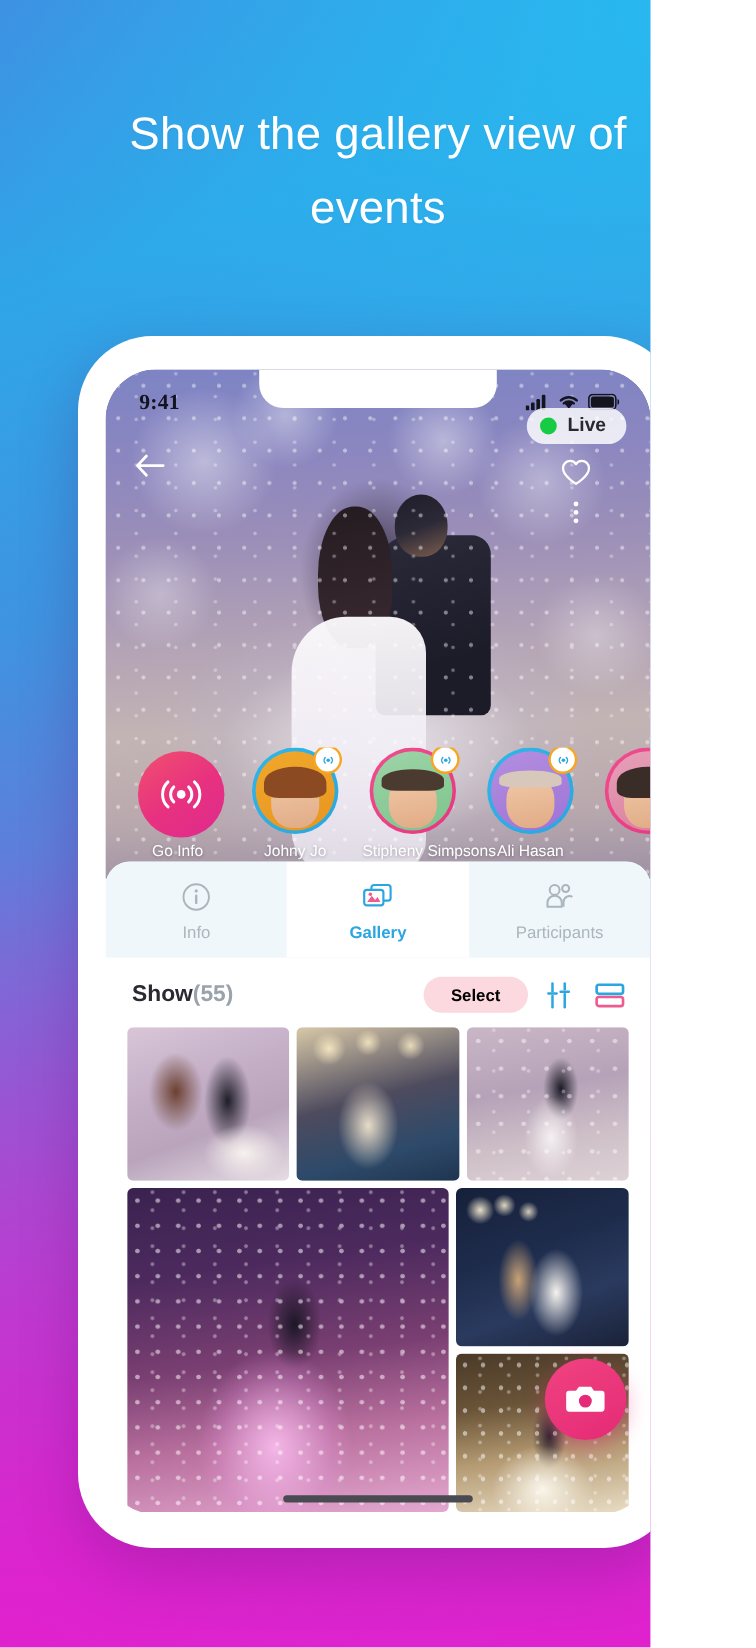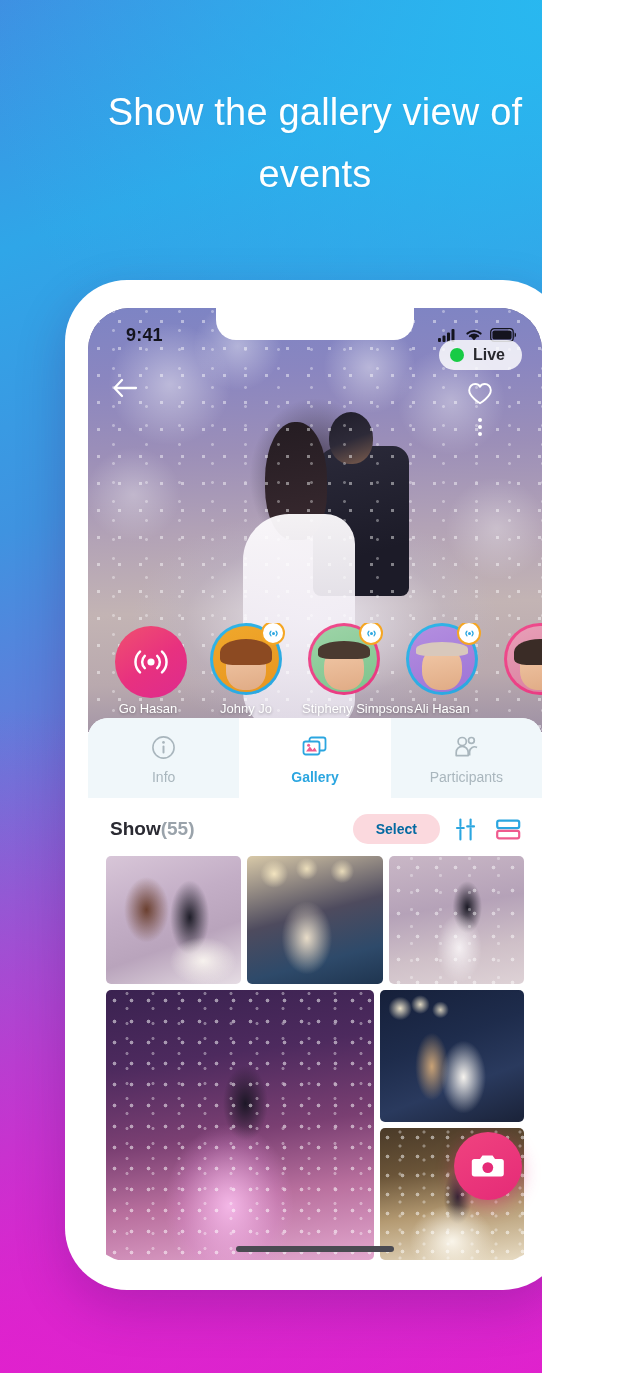--- a/index.html
+++ b/index.html
@@ -142,27 +142,28 @@
   .bride-dress {
     position: absolute;
     left: 26px; top: 110px;
     width: 112px; height: 214px;
     background: linear-gradient(178deg, rgba(252,250,252,.96) 0%, rgba(243,239,246,.92) 45%, rgba(232,227,238,.86) 100%);
     border-radius: 46px 30px 28px 36px;
   }
 
   .status-bar {
     position: absolute;
-    top: 0; left: 10px; right: 0;
+    top: 0; left: 0; right: 0;
     height: 46px;
     display: flex;
     align-items: center;
     justify-content: space-between;
     padding: 0 26px 0 28px;
     z-index: 12;
+    font-family: Liberation Serif, serif;
   }
   .status-time {
     font-size: 18px;
     font-weight: 600;
     color: #14141e;
     letter-spacing: .2px;
     padding-top: 8px;
   }
   .status-icons {
     display: flex;
@@ -319,21 +320,21 @@
     display: flex;
     align-items: center;
     padding: 16px 20px 12px 22px;
     background: #ffffff;
   }
   .media-title { font-size: 19px; font-weight: 700; color: #2a2a32; }
   .media-count { font-size: 19px; font-weight: 700; color: #9aa3ab; }
   .media-tools { margin-left: auto; display: flex; align-items: center; gap: 15px; }
   .select-pill {
     background: #fbd9de;
-    color: #0369a1;
+    color: #000000;
     font-size: 14px;
     font-weight: 600;
     border-radius: 15px;
     padding: 7px 23px;
     cursor: pointer;
   }
   .tool-icon { cursor: pointer; display: flex; align-items: center; }
 
   
   .gallery {
@@ -504,21 +505,21 @@
               <div class="go-live-circle">
                 <svg width="36" height="30" viewBox="0 0 36 30">
                   <circle cx="18" cy="15" r="3.6" fill="#ffffff"></circle>
                   <path d="M24.2 8.8 a8.6 8.6 0 0 1 0 12.4" stroke="#ffffff" stroke-width="2.5" fill="none" stroke-linecap="round"></path>
                   <path d="M11.8 8.8 a8.6 8.6 0 0 0 0 12.4" stroke="#ffffff" stroke-width="2.5" fill="none" stroke-linecap="round"></path>
                   <path d="M29 4.6 a14.2 14.2 0 0 1 0 20.8" stroke="#ffffff" stroke-width="2.5" fill="none" stroke-linecap="round"></path>
                   <path d="M7 4.6 a14.2 14.2 0 0 0 0 20.8" stroke="#ffffff" stroke-width="2.5" fill="none" stroke-linecap="round"></path>
                 </svg>
               </div>
             </div>
-            <div class="story-name">Go Hasan</div>
+            <div class="story-name">Go Info</div>
           </div>
 
           <div class="story">
             <div class="story-ring ring-blue">
               <div class="story-avatar av-1">
                 <div class="face hair-1"></div>
               </div>
               <div class="story-badge">
                 <svg width="13" height="11" viewBox="0 0 13 11">
                   <circle cx="6.5" cy="5.5" r="1.5" fill="#2ba6e0"></circle>

